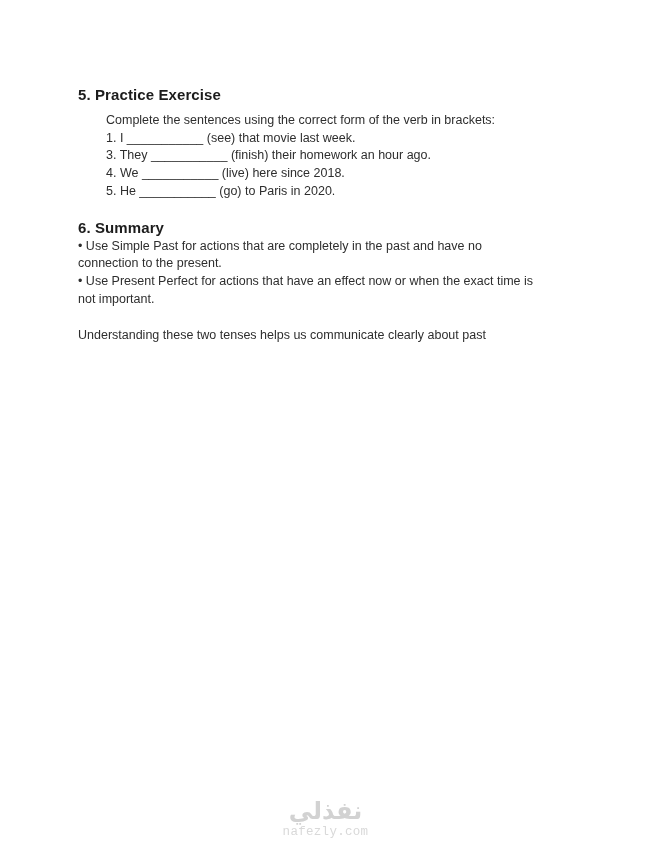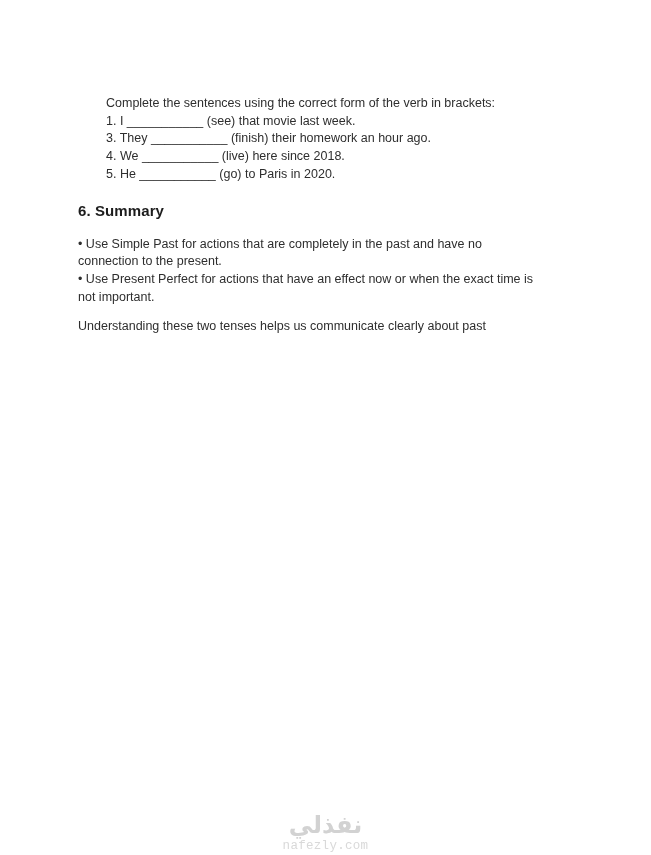--- a/index.html
+++ b/index.html
@@ -37,30 +37,30 @@
     white-space: nowrap;
   }
   .intro-block {
     margin-top: 9px;
     margin-left: 28px;
   }
   .summary-heading {
     margin-top: 18px;
   }
   .summary-bullets {
-    margin-top: 17px;
+    margin-top: 2px;
   }
   .closing-block {
-    margin-top: 12px;
+    margin-top: 19px;
   }
   .watermark {
     position: absolute;
     left: 0;
     right: 0;
-    bottom: 2px;
+    bottom: 16px;
     text-align: center;
     user-select: none;
   }
   .wm-arabic {
     font-family: "DejaVu Sans", sans-serif;
     font-size: 24px;
     line-height: 27px;
     font-weight: bold;
     color: #d2d2d2;
   }
@@ -72,20 +72,21 @@
     letter-spacing: 0.3px;
   }
 </style>
 </head>
 <body>
 
 <div class="page">
   <div class="content">
 
     <section>
+      <h2 class="section-heading">5. Practice Exercise</h2>
 
       <div class="intro-block">
         <div class="body-line">Complete the sentences using the correct form of the verb in brackets:</div>
         <div class="body-line">1. I ___________ (see) that movie last week.</div>
         <div class="body-line">3. They ___________ (finish) their homework an hour ago.</div>
         <div class="body-line">4. We ___________ (live) here since 2018.</div>
         <div class="body-line">5. He ___________ (go) to Paris in 2020.</div>
       </div>
     </section>
 

